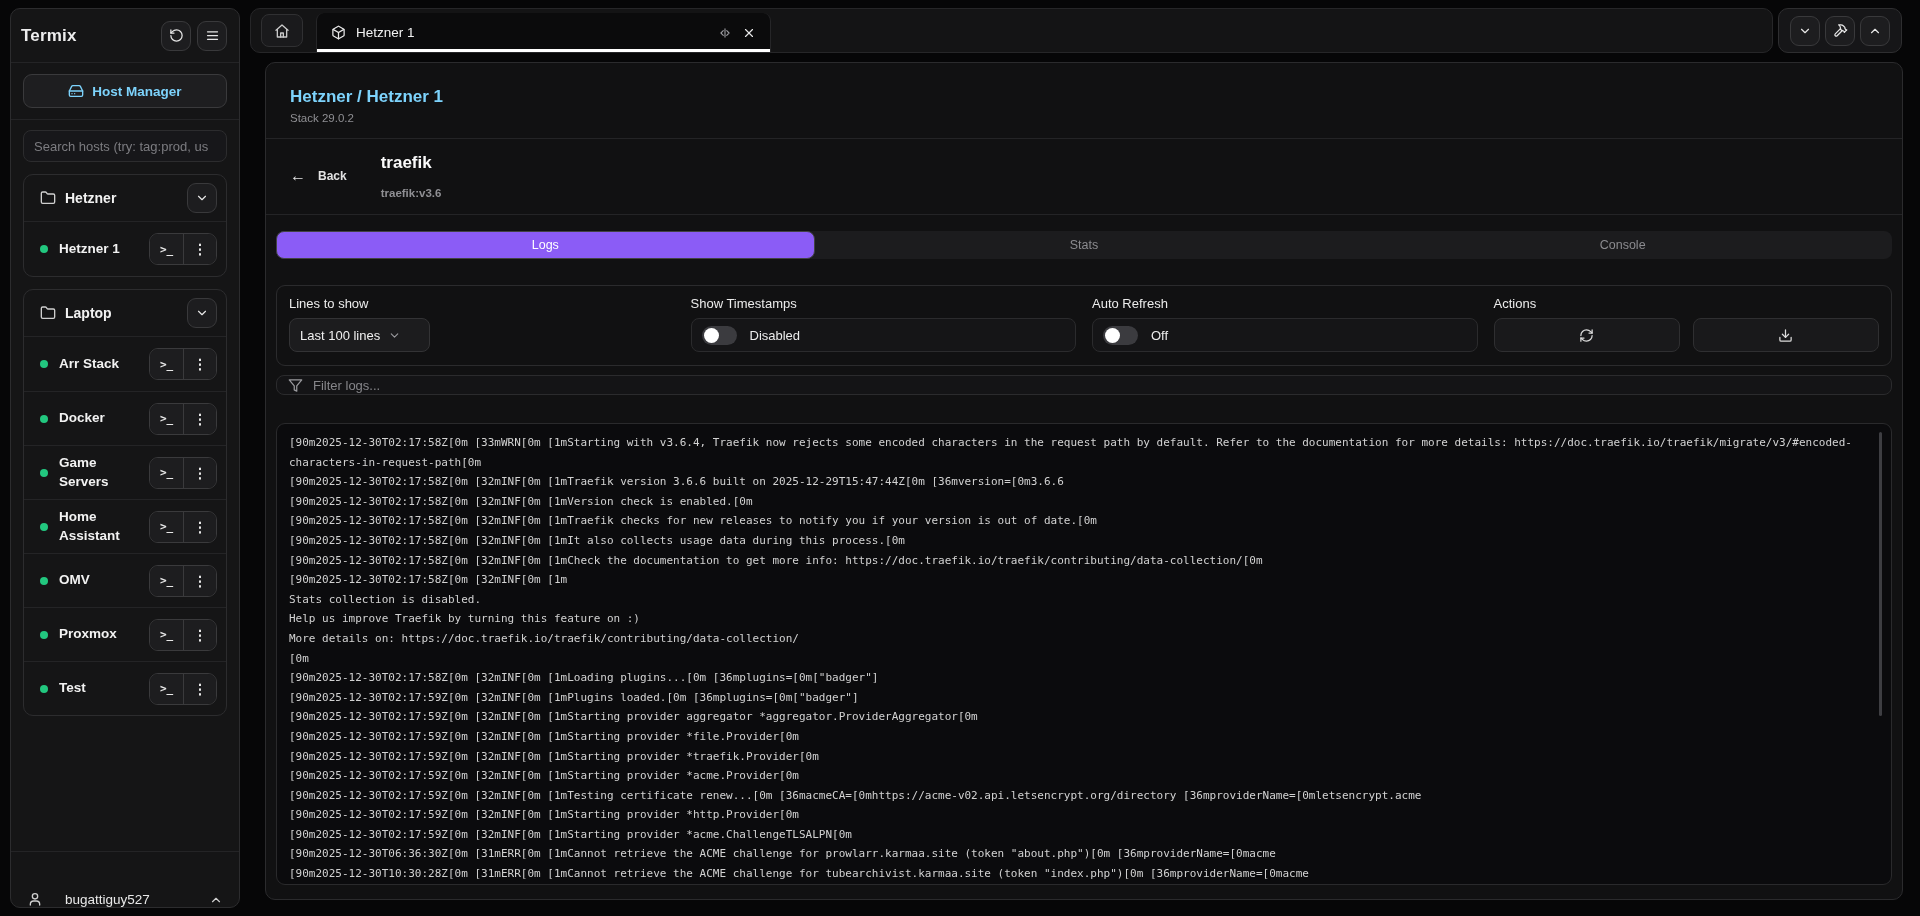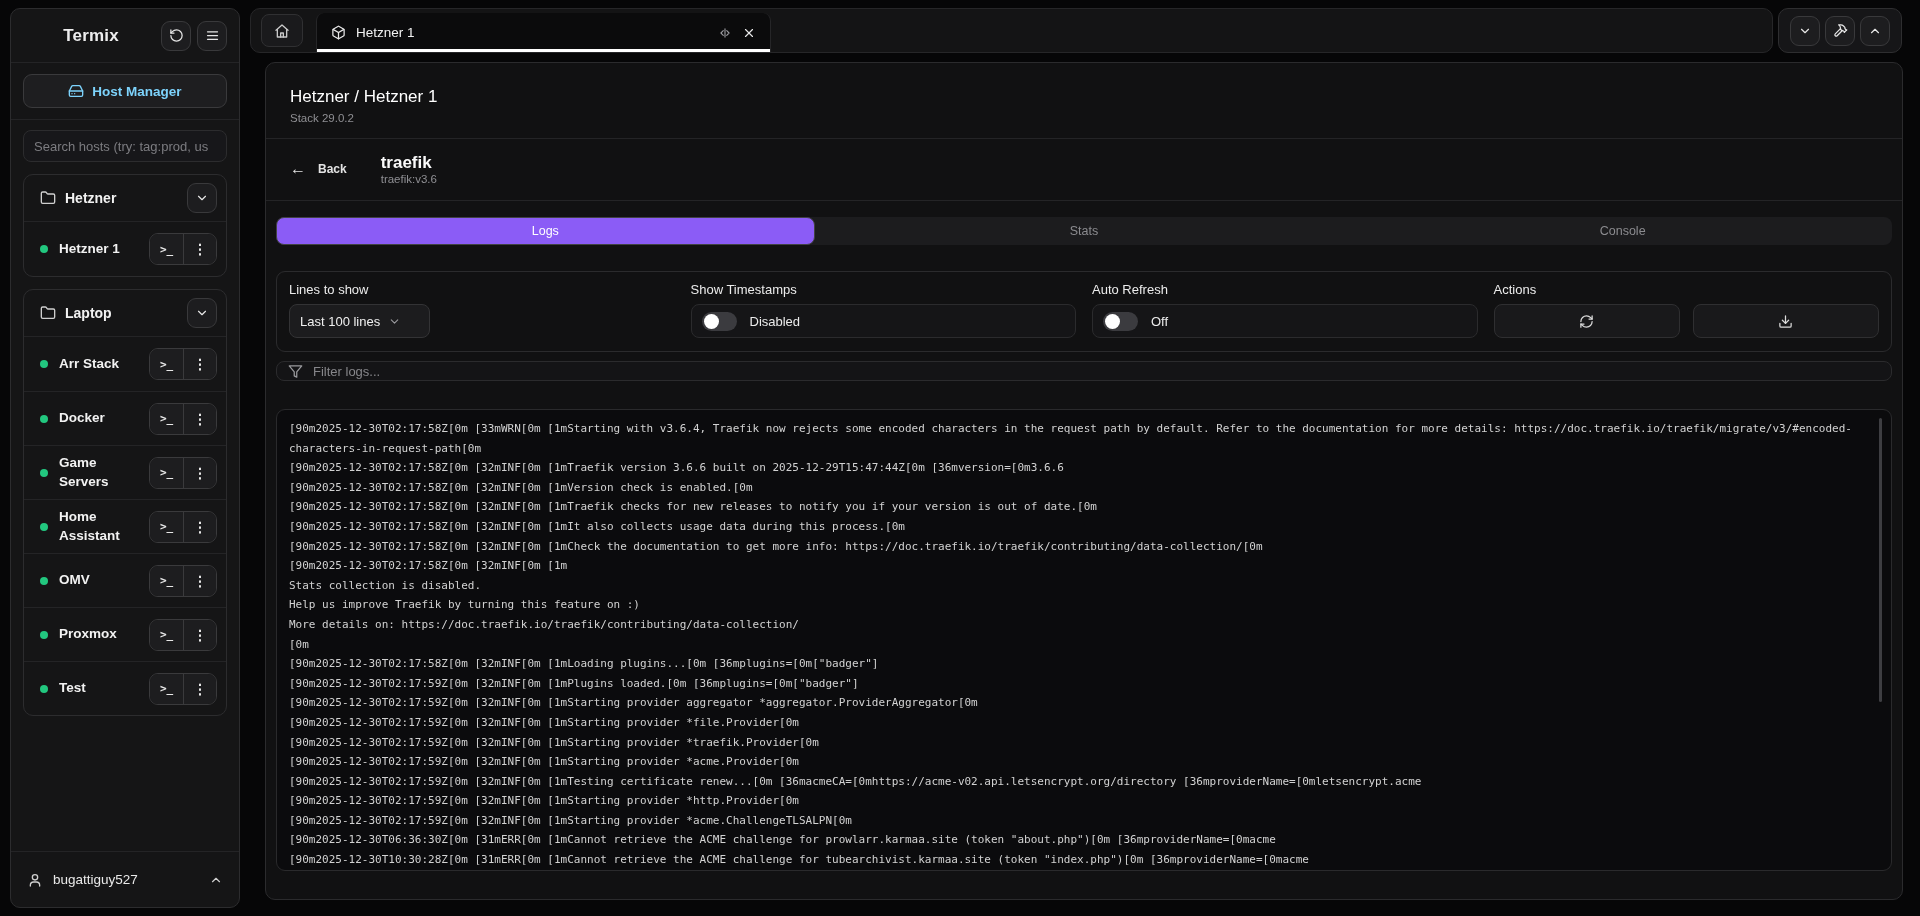--- a/index.html
+++ b/index.html
@@ -3,21 +3,21 @@
 <meta charset="utf-8">
 <style>
   * { margin:0; padding:0; box-sizing:border-box; }
   html,body { width:1920px; height:916px; overflow:hidden; }
   body { background:#060607; font-family:"Liberation Sans", sans-serif; color:#ededee; position:relative; }
   svg { display:block; }
 
   
   .sidebar { position:absolute; left:10px; top:8px; width:230px; height:900px;
     background:#151516; border:1px solid #2c2c2e; border-radius:10px; display:flex; flex-direction:column; }
-  .sb-header { height:54px; display:flex; align-items:center; padding:0 12px 0 10px; border-bottom:1px solid #242426; flex:0 0 auto;text-align:center; }
+  .sb-header { height:54px; display:flex; align-items:center; padding:0 12px 0 10px; border-bottom:1px solid #242426; flex:0 0 auto; }
   .sb-title { font-size:17px; font-weight:bold; letter-spacing:.2px; flex:1; }
   .icon-btn { width:30px; height:30px; border:1px solid #39393b; background:#1d1d1f; border-radius:9px;
     display:flex; align-items:center; justify-content:center; color:#e6e6e6; cursor:pointer; }
   .sb-header .icon-btn + .icon-btn { margin-left:6px; }
   .sb-hm-wrap { padding:11px 12px; border-bottom:1px solid #242426; }
   .hm-btn { height:34px; border:1px solid #3a3a3c; background:#1e1e20; border-radius:9px;
     display:flex; align-items:center; justify-content:center; gap:8px; font-size:13.5px; font-weight:bold; color:#7dd3fc; }
   .sb-search-wrap { padding:10px 12px 6px; }
   .sb-search { width:100%; height:32px; background:#17171a; border:1px solid #2c2c2e; border-radius:8px;
     color:#d9d9d9; font-size:13px; padding:0 10px; outline:none; font-family:"Liberation Sans",sans-serif; }
@@ -28,21 +28,21 @@
   .group-name { font-size:14px; font-weight:bold; flex:1; color:#f2f2f2; }
   .host-row { min-height:54px; display:flex; align-items:center; padding:8px 9px 8px 16px; }
   .host-row + .host-row { border-top:1px solid #242426; }
   .dot { width:8px; height:8px; border-radius:50%; flex:0 0 auto; margin-right:11px; }
   .host-name { font-size:13.5px; font-weight:bold; color:#f2f2f2; flex:1; max-width:92px; line-height:1.35; }
   .host-actions { display:flex; border:1px solid #3a3a3c; border-radius:9px; overflow:hidden; margin-left:auto; }
   .host-actions .cell { width:33px; height:30px; background:#1d1d1f; display:flex; align-items:center; justify-content:center; color:#e8e8e8; cursor:pointer; }
   .host-actions .cell + .cell { border-left:1px solid #3a3a3c; }
   .prompt-txt { font-family:"DejaVu Sans Mono", monospace; font-size:11px; font-weight:bold; }
   .kebab-txt { font-size:14px; font-weight:bold; letter-spacing:0; }
-  .sb-footer { flex:0 0 auto; border-top:1px solid #242426; height:56px; display:flex; align-items:center; gap:10px; padding:0 16px; }
+  .sb-footer { flex:0 0 auto; border-top:1px solid #242426; height:56px; display:flex; align-items:flex-end; gap:22px; padding:0 16px; }
   .sb-user { font-size:13.5px; color:#e9e9e9; flex:1; }
   .muted-ic { color:#cfcfcf; }
 
   
   .topstrip { position:absolute; left:250px; top:8px; width:1523px; height:45px;
     background:#141415; border:1px solid #262628; border-radius:10px; display:flex; align-items:stretch; overflow:hidden; }
   .home-btn { width:42px; height:33px; margin:5px 0 0 10px; border:1px solid #303032; background:#1a1a1c; border-radius:8px;
     display:flex; align-items:center; justify-content:center; color:#c9c9c9; }
   .term-tab { margin-left:13px; width:455px; background:#0b0b0c; border-left:1px solid #262628; border-right:1px solid #262628;
     border-radius:8px 8px 0 0; margin-top:4px; position:relative; display:flex; align-items:center; gap:10px; padding:0 14px; }
@@ -50,28 +50,28 @@
   .term-tab-label { font-size:13.5px; color:#f2f2f2; flex:1; }
   .tab-ic { color:#e8e8e8; }
   .tab-ic.dim { color:#9a9a9e; }
   .top-right { position:absolute; right:18px; top:8px; width:124px; height:45px; background:#161618; border:1px solid #2e2e30;
     border-radius:10px; display:flex; align-items:center; justify-content:center; gap:5px; }
 
   
   .main-card { position:absolute; left:265px; top:62px; width:1638px; height:838px;
     background:#111112; border:1px solid #2b2b2d; border-radius:10px; overflow:hidden; }
   .mc-header { padding:24px 24px 14px; border-bottom:1px solid #242426; }
-  .mc-title { font-size:17px; font-weight:normal; color:#ffffff; }
+  .mc-title { font-size:17px; font-weight:bold; color:#7dd3fc; }
   .mc-sub { font-size:11.5px; color:#8f8f93; margin-top:5px; }
   .back-row { padding:14px 24px 15px; border-bottom:1px solid #242426; display:flex; align-items:center; }
   .back-btn { display:flex; align-items:center; gap:12px; color:#e3e3e3; cursor:pointer; margin-right:34px; }
   .back-arrow { font-size:16px; line-height:1; }
   .back-label { font-size:12px; font-weight:bold; }
   .cont-title { font-size:17px; font-weight:bold; color:#fafafa; }
-  .cont-image { font-size:11.5px; color:#8f8f93; margin-top:0; }
+  .cont-image { font-size:11.5px; color:#8f8f93; margin-top:14px;font-weight:bold; }
 
   .view-tabs { margin:16px 10px 0; height:28px; background:#1c1c1e; border-radius:8px; display:grid; grid-template-columns:1fr 1fr 1fr; }
   .view-tab { display:flex; align-items:center; justify-content:center; font-size:12.5px; color:#8b8b8f; border-radius:8px; cursor:pointer; }
   .view-tab.active { background:#8b5cf6; border:1px solid #424244; color:#ffffff; }
 
   .controls-card { margin:26px 10px 0; border:1px solid #2b2b2d; border-radius:9px; padding:10px 12px 13px;
     display:grid; grid-template-columns:1fr 1fr 1fr 1fr; column-gap:16px; }
   .ctl-label { font-size:13px; color:#ececec; margin-bottom:7px; }
   .select-box { width:141px; height:34px; background:#1c1c1e; border:1px solid #333335; border-radius:8px;
     display:flex; align-items:center; gap:8px; padding:0 10px; font-size:13px; color:#f0f0f0; cursor:pointer; }

